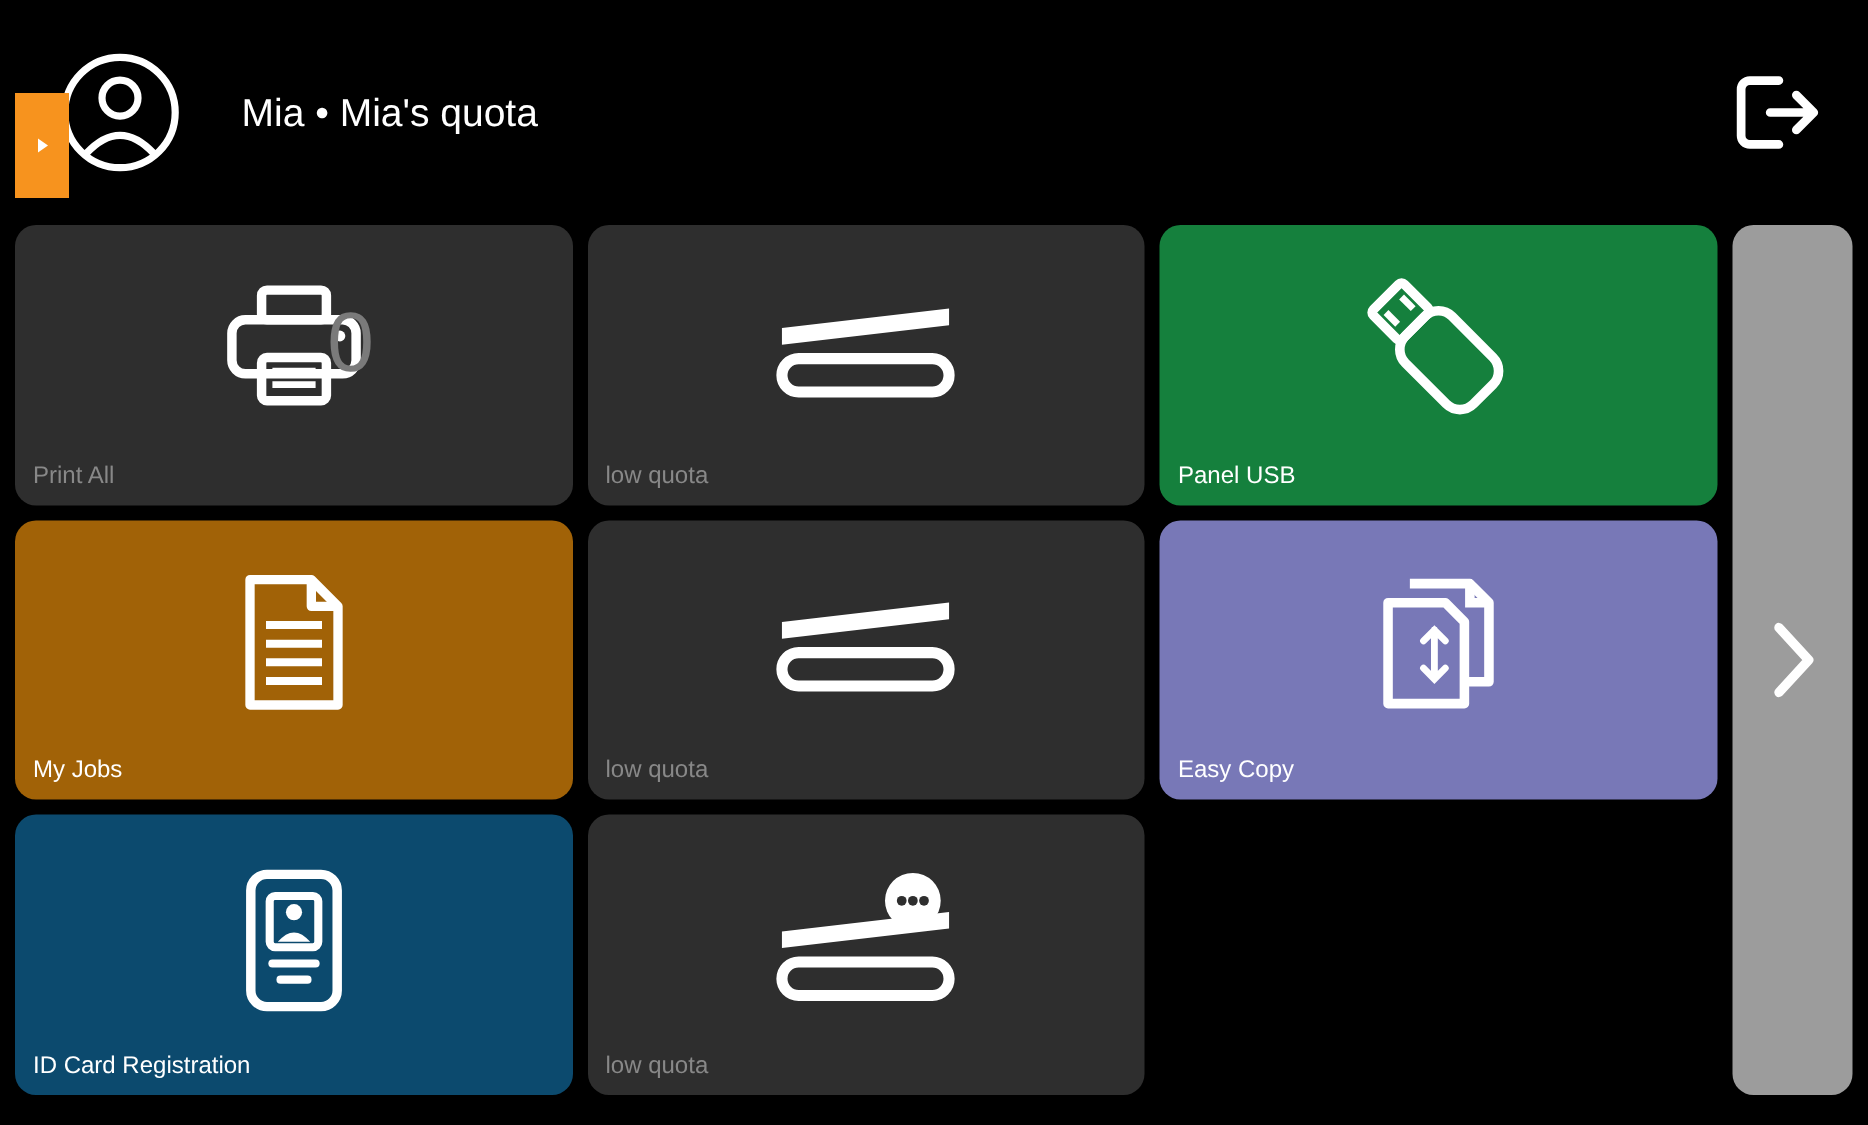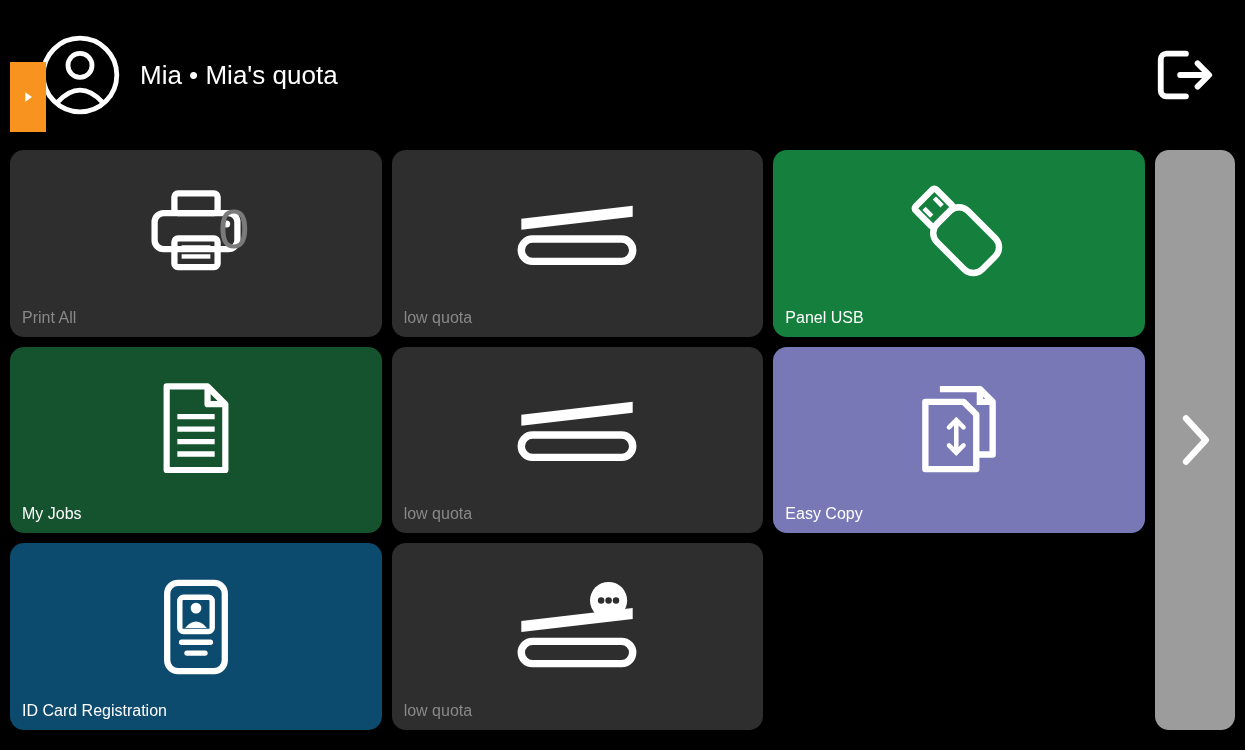--- a/index.html
+++ b/index.html
@@ -9,20 +9,21 @@
     background: #000;
     font-family: Arial, Helvetica, sans-serif;
     overflow: hidden;
   }
   .header {
     display: flex;
     align-items: center;
     height: 150px;
     padding: 0 20px 0 0;
     position: relative;
+    gap: 21px;
   }
   .orange-tab {
     width: 36px;
     height: 70px;
     background: #f7931e;
     position: absolute;
     left: 10px;
     top: 62px;
     display:flex;
     align-items:center;
@@ -78,21 +79,21 @@
   .tile .label {
     position: absolute;
     left: 12px;
     bottom: 10px;
     font-size: 16px;
   }
   .tile-dark { background: #2e2e2e; }
   .tile-dark .label { color: #888; }
   .tile-blue { background: #15803d; }
   .tile-blue .label { color: #fff; }
-  .tile-green { background: #14532d; }
+  .tile-green { background: #a16207; }
   .tile-green .label { color: #fff; }
   .tile-purple { background: #7878b7; }
   .tile-purple .label { color: #fff; }
   .tile-magenta { background: #0c4a6e; }
   .tile-magenta .label { color: #fff; }
   .count-badge {
     color:#7a7a7a;
     font-size:56px;
     font-weight:300;
     position:absolute;

